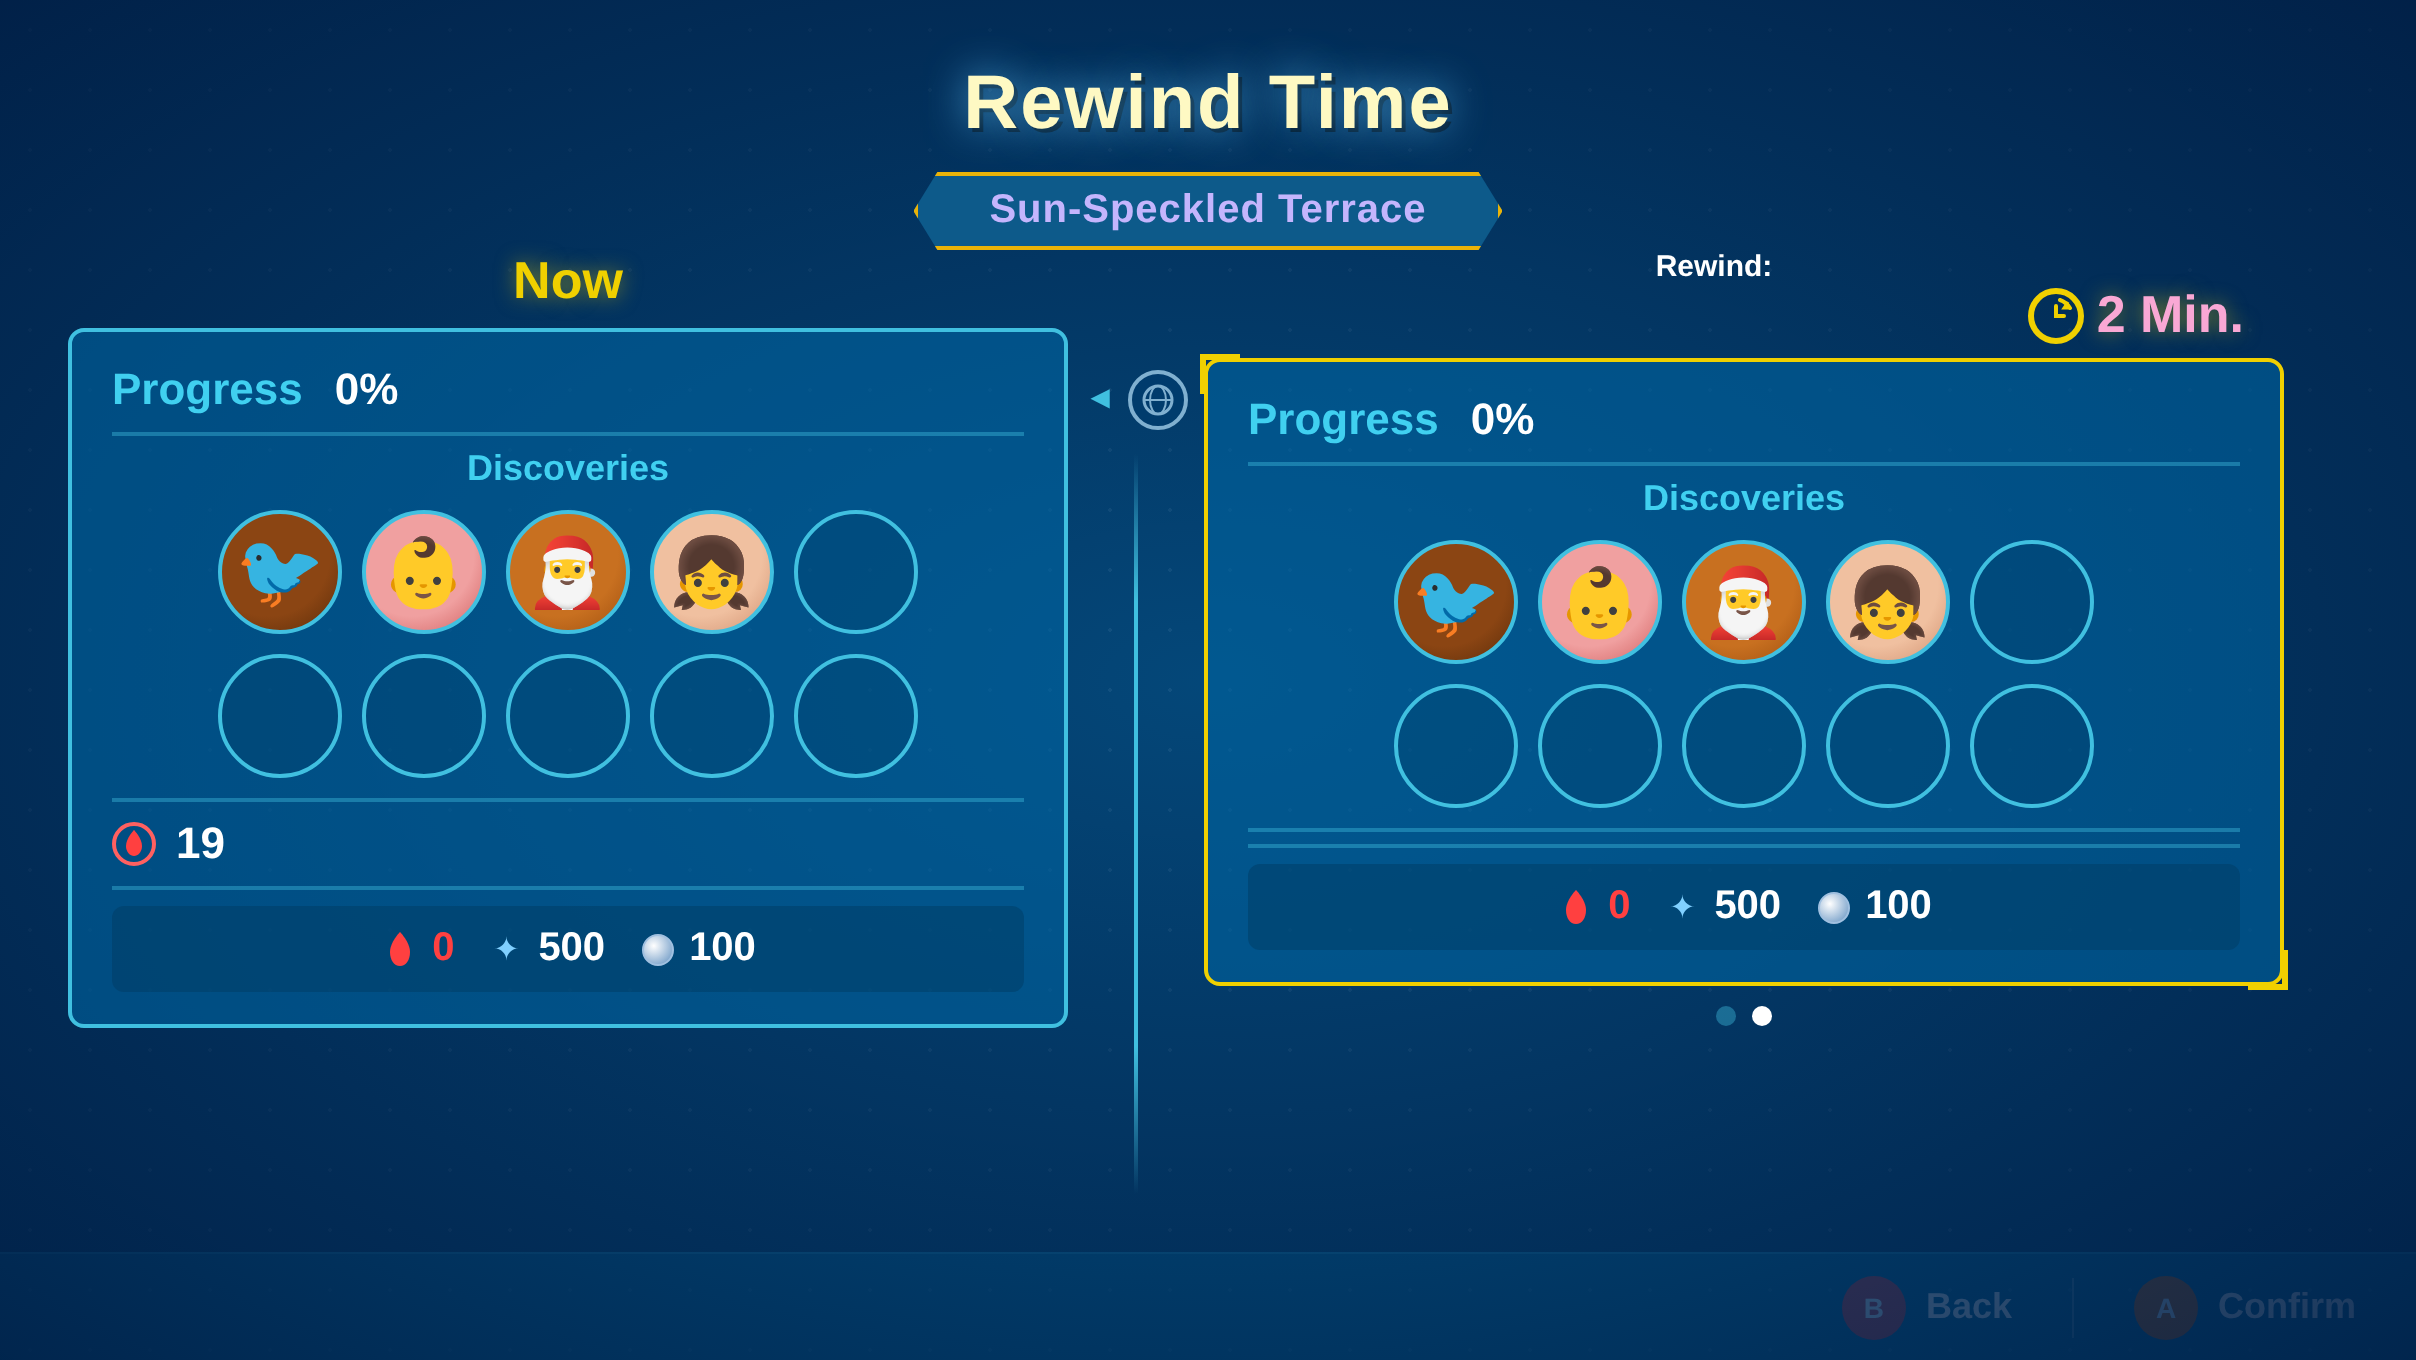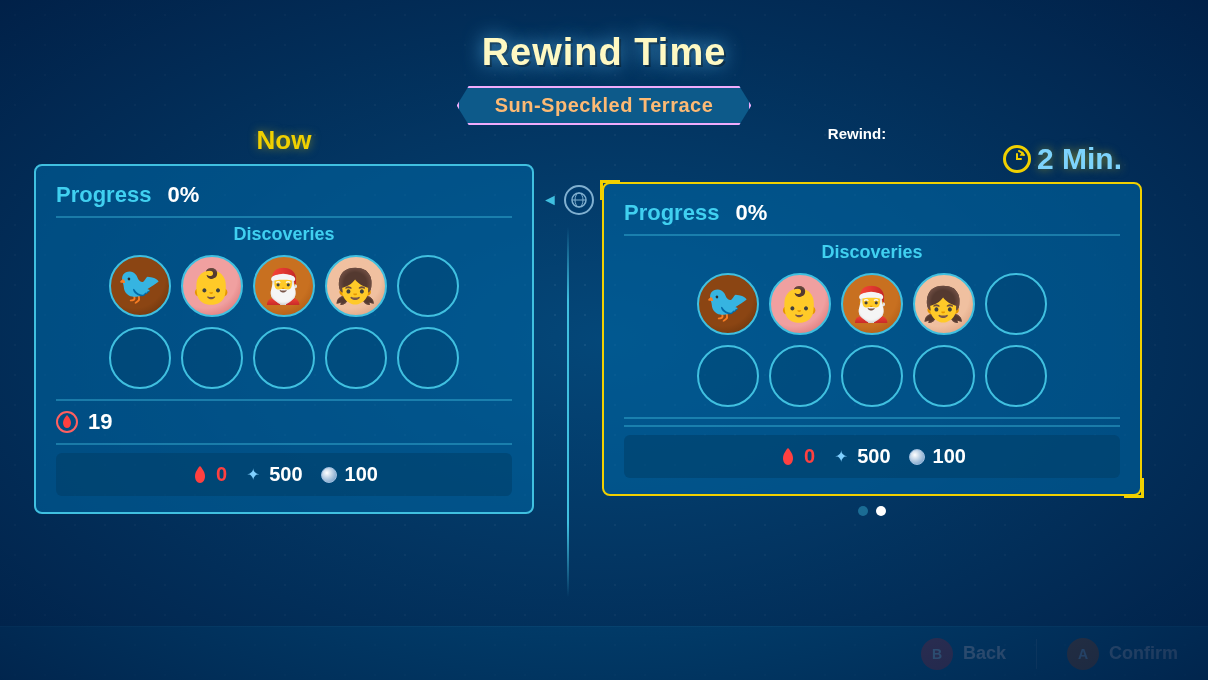--- a/index.html
+++ b/index.html
@@ -54,25 +54,25 @@
     .location-badge {
       margin-top: 12px;
       position: relative;
       display: flex;
       align-items: center;
       justify-content: center;
     }
 
     .location-badge-inner {
       background: #0d5a8a;
-      border: 2px solid #f0abfc;
+      border: 2px solid #eab308;
       padding: 6px 36px;
       font-size: 20px;
       font-weight: 700;
-      color: #fdba74;
+      color: #c4b5fd;
       clip-path: polygon(12px 0%, calc(100% - 12px) 0%, 100% 50%, calc(100% - 12px) 100%, 12px 100%, 0% 50%);
       letter-spacing: 0.5px;
     }
 
     .panel-label-now {
       font-size: 26px;
       font-weight: 800;
       color: #f0d000;
       margin-bottom: 8px;
       text-shadow: 0 0 10px rgba(240,210,0,0.5);
@@ -93,23 +93,23 @@
     }
 
     .rewind-time {
       display: flex;
       align-items: center;
       gap: 6px;
       justify-content: flex-end;
     }
 
     .rewind-time-text {
-      font-size: 30px;
+      font-size: 26px;
       font-weight: 900;
-      color: #7dd3fc;
+      color: #f9a8d4;
       text-shadow: 0 0 10px rgba(240,210,0,0.5);
     }
 
     
     .game-card {
       background: rgba(0, 100, 160, 0.6);
       border: 2px solid #40c0e0;
       border-radius: 8px;
       padding: 16px 20px;
       width: 100%;

